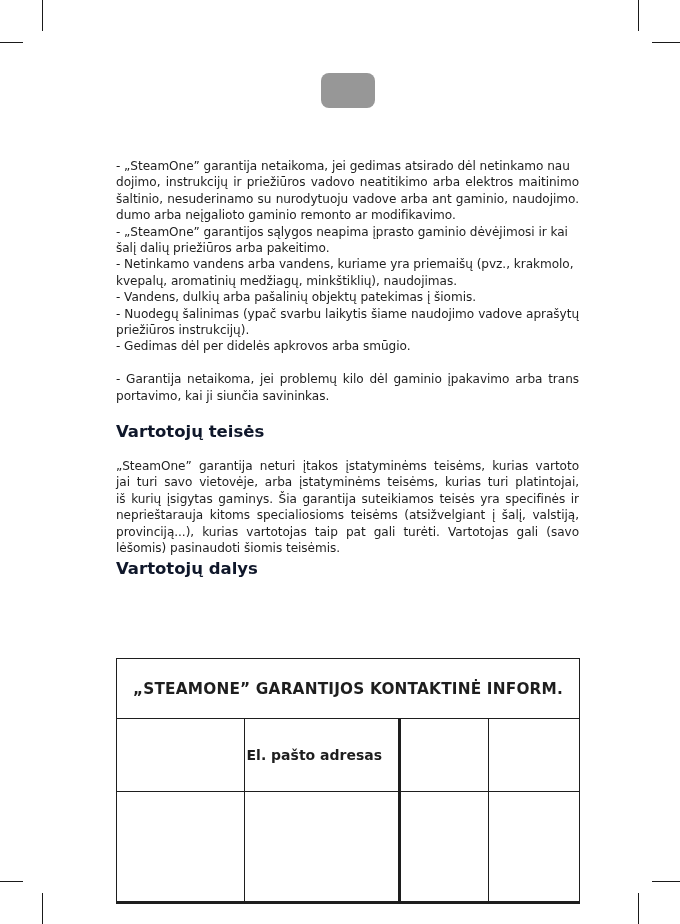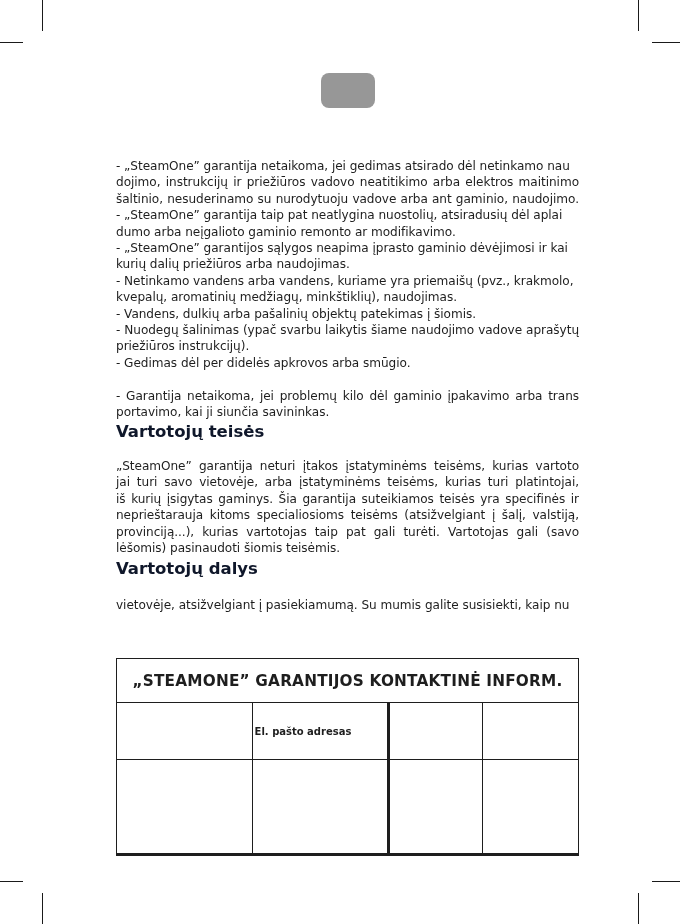--- a/index.html
+++ b/index.html
@@ -12,24 +12,24 @@
                 background: #979797; border-radius: 8px; }
     .block { position: absolute; left: 116px; width: 463px; }
     .line { display: block; font-size: 12.1px; line-height: 16.4px; white-space: nowrap;
             letter-spacing: -0.05px; }
     .line.justify { text-align: justify; text-align-last: justify; white-space: normal; }
     .line.blank { height: 16.4px; }
     .heading { position: absolute; left: 116px; font-weight: bold; font-size: 16.5px;
                line-height: 20px; color: #0f172a; white-space: nowrap; }
     table.contact { position: absolute; left: 116px; top: 658px; border-collapse: collapse;
                     width: 463px; }
-    table.contact td, table.contact th { border: 1.5px solid #1e1e1e; padding: 8px; }
+    table.contact td, table.contact th { border: 1.5px solid #1e1e1e; padding: 16px; }
     table.contact th.title { height: 27px; font-size: 15.3px; font-weight: bold;
                              text-align: center; letter-spacing: 0.2px; white-space: nowrap; }
-    table.contact td.hdr { height: 40px; font-size: 10px; font-weight: bold;
+    table.contact td.hdr { height: 40px; font-size: 14px; font-weight: bold;
                            text-align: left; padding-left: 2px; white-space: nowrap; }
     table.contact td.cell { height: 77px; }
     table.contact tr.last td { border-bottom-width: 3px; }
     table.contact td.thick { border-right-width: 3px; }
   </style>
 </head>
 <body>
 
 <div class="crop v" style="left:42px; top:0;"></div>
 <div class="crop h" style="left:0; top:42px;"></div>
@@ -39,24 +39,23 @@
 <div class="crop v" style="left:42px; top:893px;"></div>
 <div class="crop h" style="left:652px; top:881px; width:28px;"></div>
 <div class="crop v" style="left:638px; top:893px;"></div>
 
 <div class="page-tab"></div>
 
 <div class="block" style="top:158px;">
   <span class="line">- „SteamOne” garantija netaikoma, jei gedimas atsirado dėl netinkamo nau</span>
   <span class="line justify">dojimo, instrukcijų ir priežiūros vadovo neatitikimo arba elektros maitinimo</span>
   <span class="line justify">šaltinio, nesuderinamo su nurodytuoju vadove arba ant gaminio, naudojimo.</span>
-  <span class="line">- „SteamOne” garantija taip pat neatlygina nuostolių, atsiradusių dėl aplai</span>
   <span class="line">dumo arba neįgalioto gaminio remonto ar modifikavimo.</span>
   <span class="line">- „SteamOne” garantijos sąlygos neapima įprasto gaminio dėvėjimosi ir kai</span>
-  <span class="line">kurių dalių priežiūros arba naudojimas.</span>
+  <span class="line">šalį dalių priežiūros arba pakeitimo.</span>
   <span class="line">- Netinkamo vandens arba vandens, kuriame yra priemaišų (pvz., krakmolo,</span>
   <span class="line">kvepalų, aromatinių medžiagų, minkštiklių), naudojimas.</span>
   <span class="line">- Vandens, dulkių arba pašalinių objektų patekimas į šiomis.</span>
   <span class="line justify">- Nuodegų šalinimas (ypač svarbu laikytis šiame naudojimo vadove aprašytų</span>
   <span class="line">priežiūros instrukcijų).</span>
   <span class="line">- Gedimas dėl per didelės apkrovos arba smūgio.</span>
   <span class="line blank"></span>
   <span class="line justify">- Garantija netaikoma, jei problemų kilo dėl gaminio įpakavimo arba trans</span>
   <span class="line">portavimo, kai ji siunčia savininkas.</span>
 </div>
@@ -66,21 +65,20 @@
   <span class="line justify">„SteamOne” garantija neturi įtakos įstatyminėms teisėms, kurias vartoto</span>
   <span class="line justify">jai turi savo vietovėje, arba įstatyminėms teisėms, kurias turi platintojai,</span>
   <span class="line justify">iš kurių įsigytas gaminys. Šia garantija suteikiamos teisės yra specifinės ir</span>
   <span class="line justify">neprieštarauja kitoms specialiosioms teisėms (atsižvelgiant į šalį, valstiją,</span>
   <span class="line justify">provinciją...), kurias vartotojas taip pat gali turėti. Vartotojas gali (savo</span>
   <span class="line">lėšomis) pasinaudoti šiomis teisėmis.</span>
 </div>
 
 <div class="heading" style="top:559px;">Vartotojų dalys</div>
 <div class="block" style="top:597px;">
-  <span class="line">vietovėje, atsižvelgiant į pasiekiamumą. Su mumis galite susisiekti, kaip nu</span>
 </div>
 
 <table class="contact">
   <colgroup>
     <col style="width:136px">
     <col style="width:137px">
     <col style="width:94px">
     <col style="width:96px">
   </colgroup>
   <tbody>

